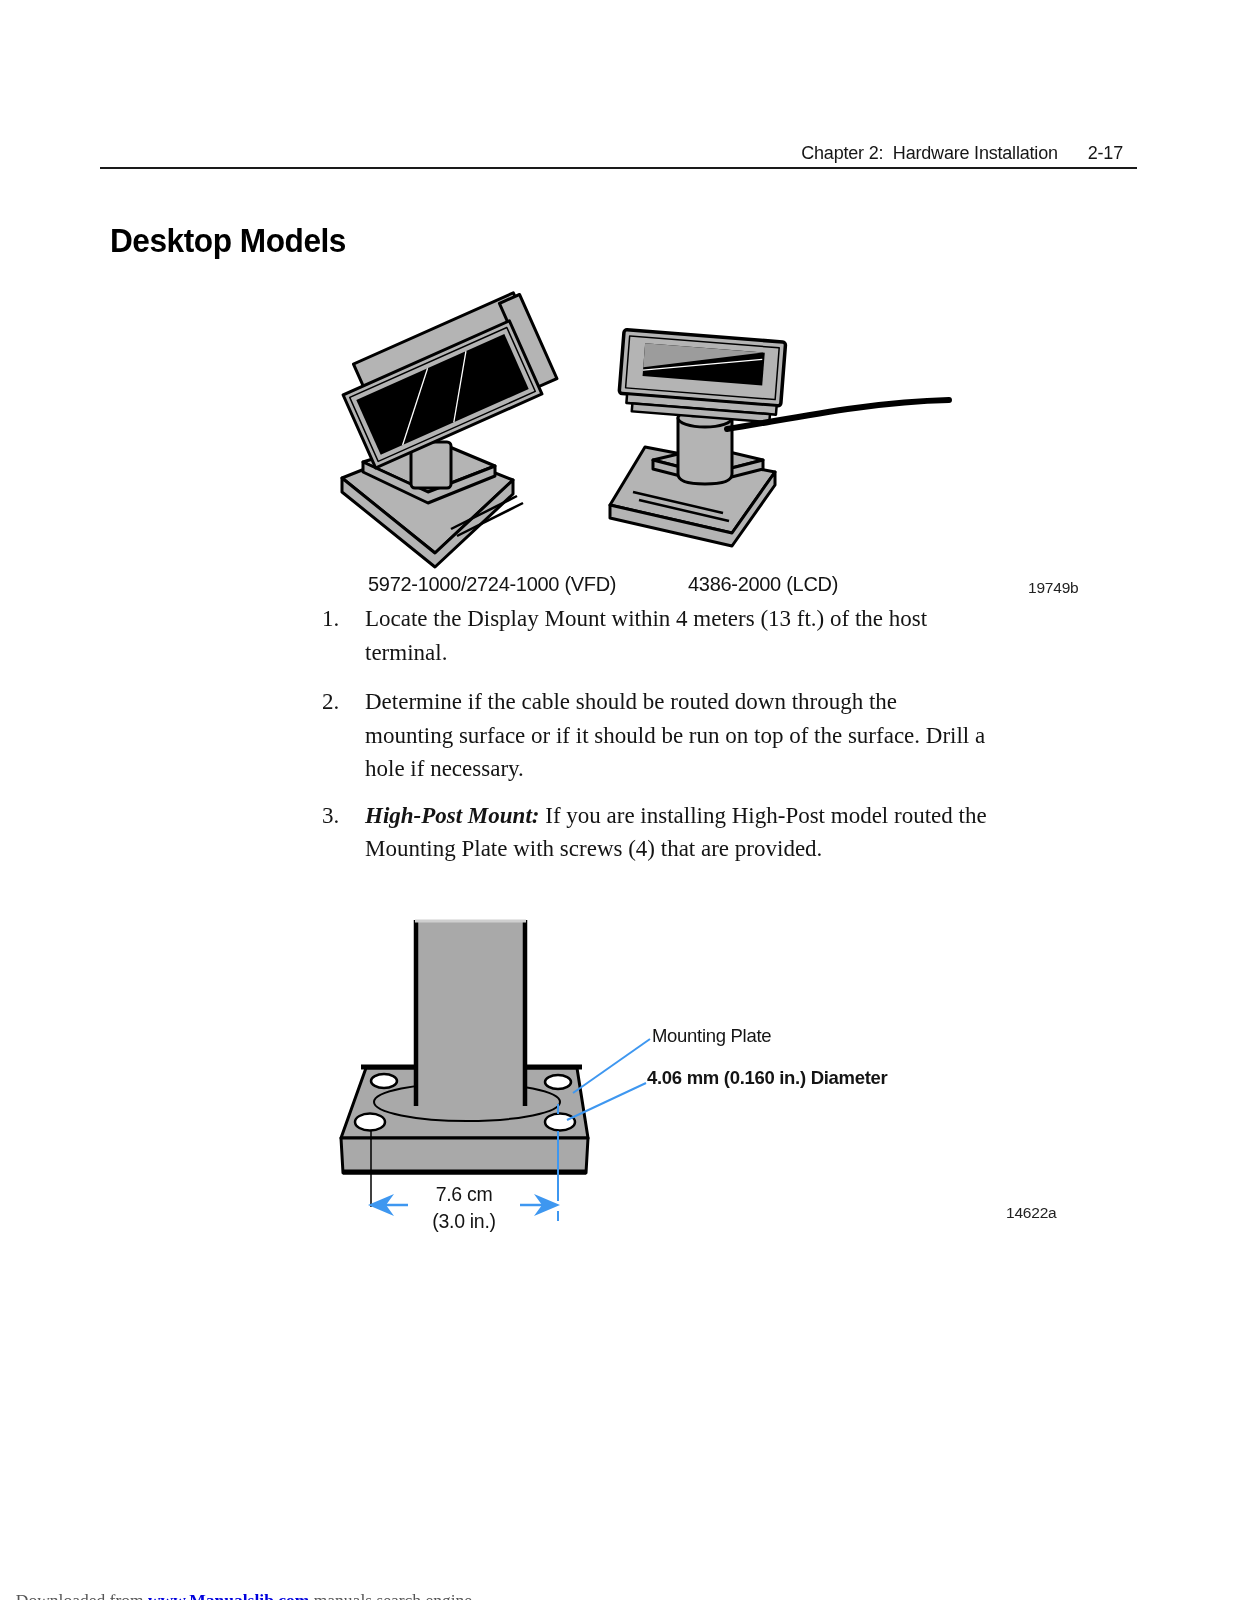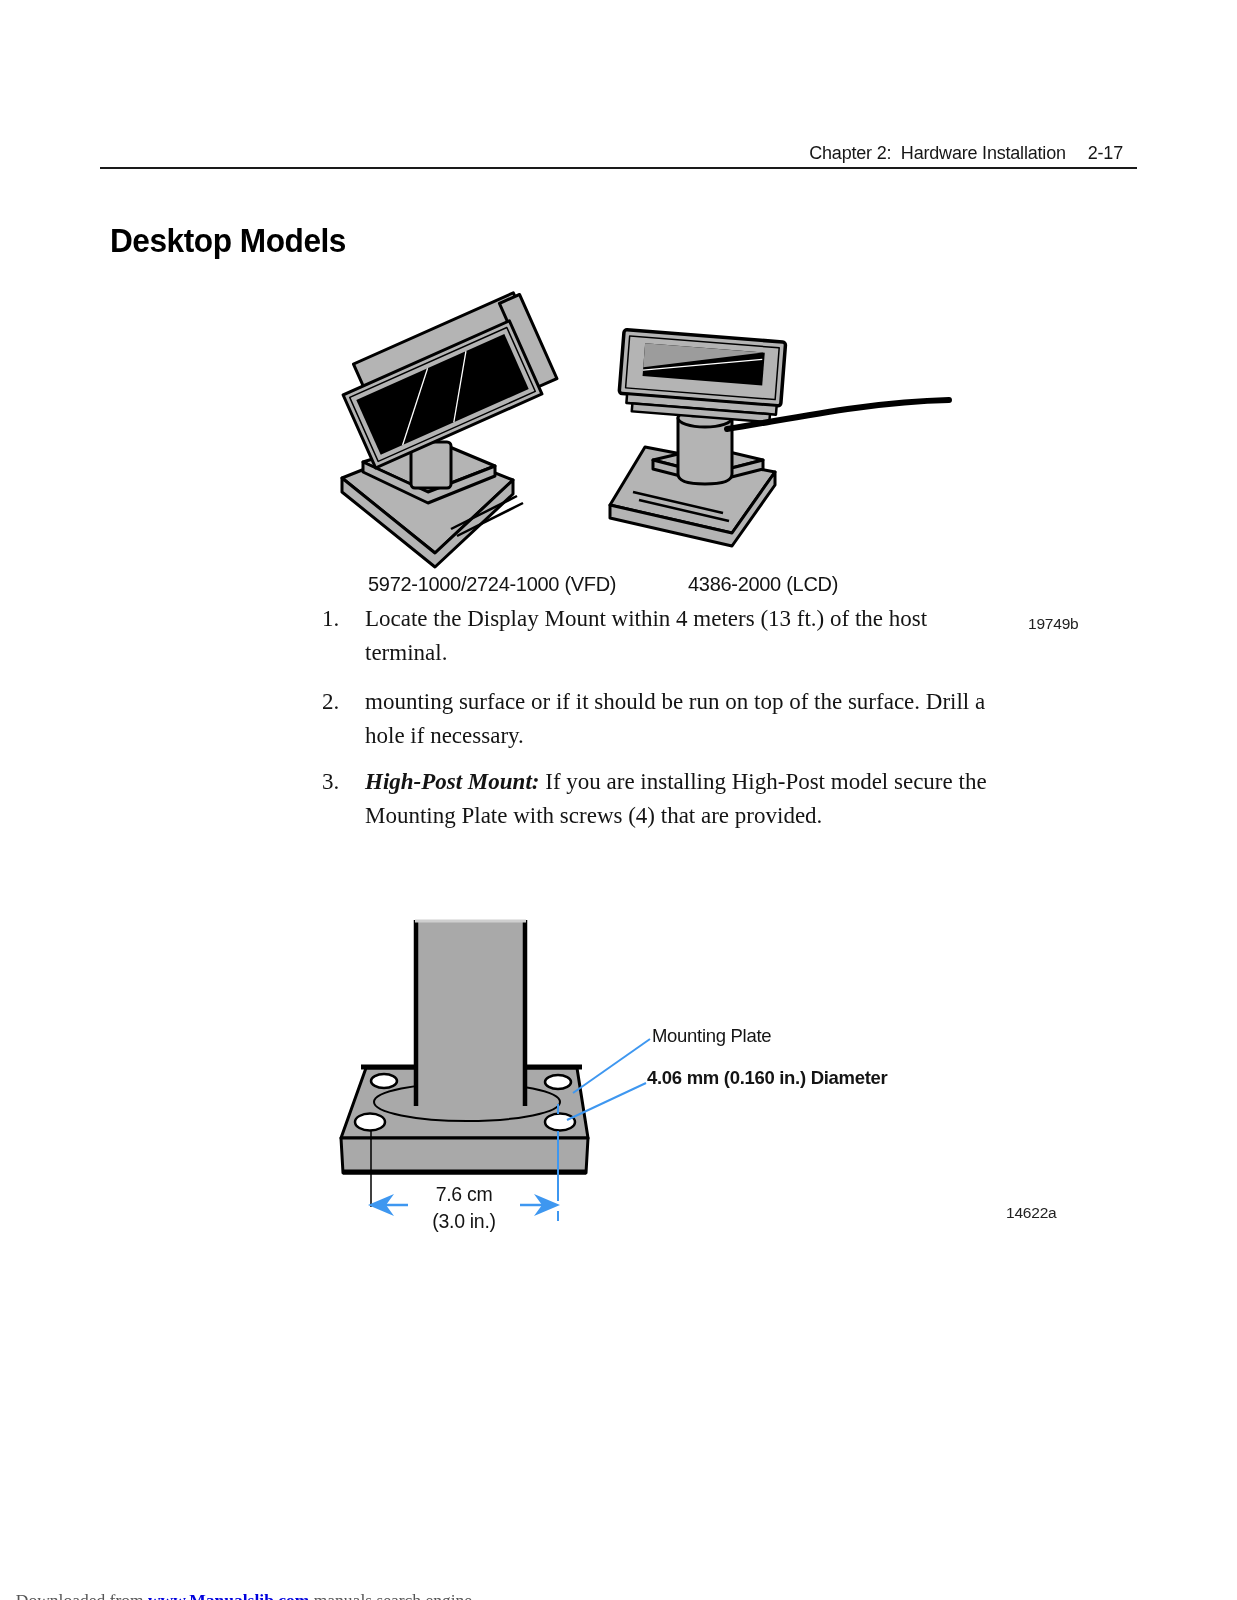--- a/index.html
+++ b/index.html
@@ -2,31 +2,31 @@
 <html><head>
 <meta charset="utf-8">
 <style>
   html,body{margin:0;padding:0;}
   body{
     width:1237px;height:1600px;position:relative;background:#ffffff;
     font-family:"Liberation Sans",sans-serif;color:#111;overflow:hidden;
   }
   .abs{position:absolute;}
   
-  .header-row{top:143px;right:114px;display:flex;gap:22px;
+  .header-row{top:143px;right:114px;display:flex;gap:30px;
     font-size:18px;letter-spacing:-0.2px;color:#161616;white-space:pre;}
   .header-rule{left:100px;top:167px;width:1037px;height:2px;background:#1a1a1a;}
   
   .page-title{left:110px;top:221px;font-size:34px;font-weight:bold;color:#000;
     letter-spacing:-0.5px;transform:scaleX(0.93);transform-origin:left top;white-space:nowrap;}
   
   .caption{top:573px;font-size:20px;letter-spacing:-0.3px;color:#141414;white-space:nowrap;}
   .cap-vfd{left:368px;} .cap-lcd{left:688px;}
   .figid{font-size:15.5px;color:#222;letter-spacing:-0.2px;}
-  .figid1{left:1028px;top:579px;margin-top:36px;} .figid2{left:1006px;top:1188px;margin-top:16px;}
+  .figid1{left:1028px;top:579px;} .figid2{left:1006px;top:1188px;margin-top:16px;}
   
   .steps{left:322px;top:602px;width:810px;}
   .step{display:flex;margin-bottom:16px;}
   .step:nth-child(2){margin-bottom:13px;}
   .step-num{width:43px;flex:0 0 43px;font-family:"Liberation Serif",serif;
     font-size:23px;line-height:33.5px;color:#141414;}
   .step-body{font-family:"Liberation Serif",serif;font-size:23px;line-height:33.5px;
     color:#141414;}
   .step-body .ln{white-space:nowrap;}
   .bold-lead{font-weight:bold;font-style:italic;}
@@ -109,28 +109,29 @@
   <div class="step">
     <div class="step-num">1.</div>
     <div class="step-body">
       <div class="ln">Locate the Display Mount within 4 meters (13 ft.) of the host</div>
       <div class="ln">terminal.</div>
     </div>
   </div>
   <div class="step">
     <div class="step-num">2.</div>
     <div class="step-body">
+      <div class="ln">Determine if the cable should be routed down through the</div>
       <div class="ln">mounting surface or if it should be run on top of the surface. Drill a</div>
       <div class="ln">hole if necessary.</div>
     </div>
   </div>
   <div class="step">
     <div class="step-num">3.</div>
     <div class="step-body">
-      <div class="ln"><span class="bold-lead">High-Post Mount:</span><span> If you are installing High-Post model secure the</span></div>
+      <div class="ln"><span class="bold-lead">High-Post Mount:</span><span> If you are installing High-Post model routed the</span></div>
       <div class="ln">Mounting Plate with screws (4) that are provided.</div>
     </div>
   </div>
 </div>
 
 <div class="abs fig-mount">
   <svg width="700" height="355" viewBox="0 0 700 355">
     <g stroke="#000" stroke-linejoin="round">
       <polygon points="36,173 247,173 258,243 11,243" fill="#a9a9a9" stroke-width="3"></polygon>
       <line x1="31" y1="172" x2="252" y2="172" stroke-width="5"></line>

